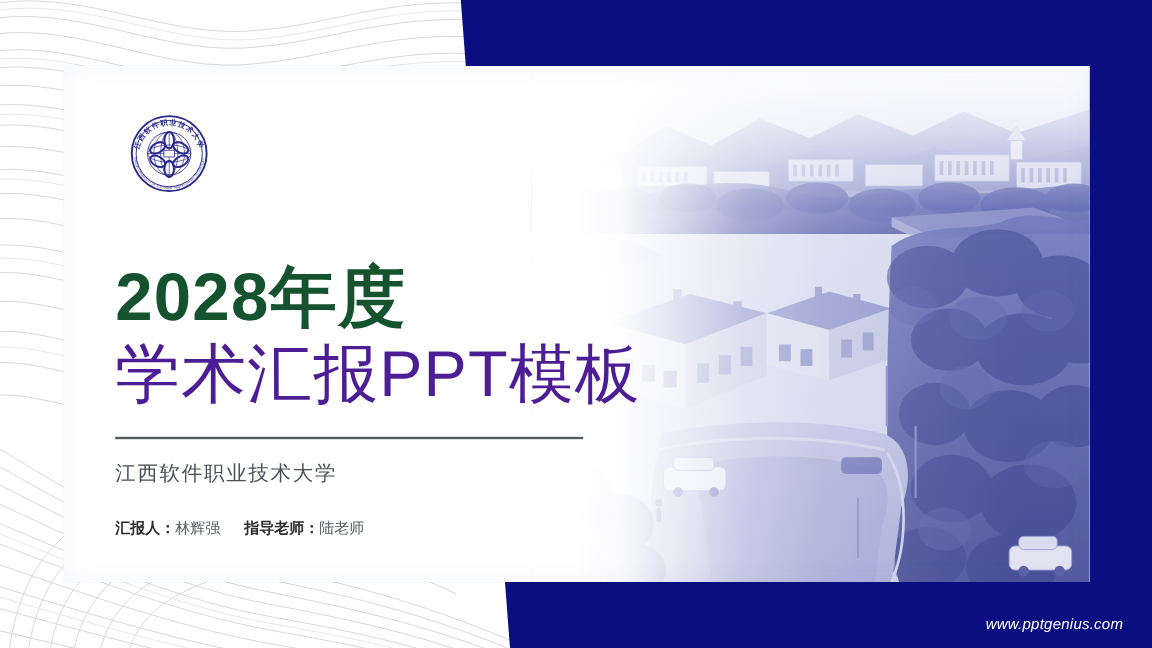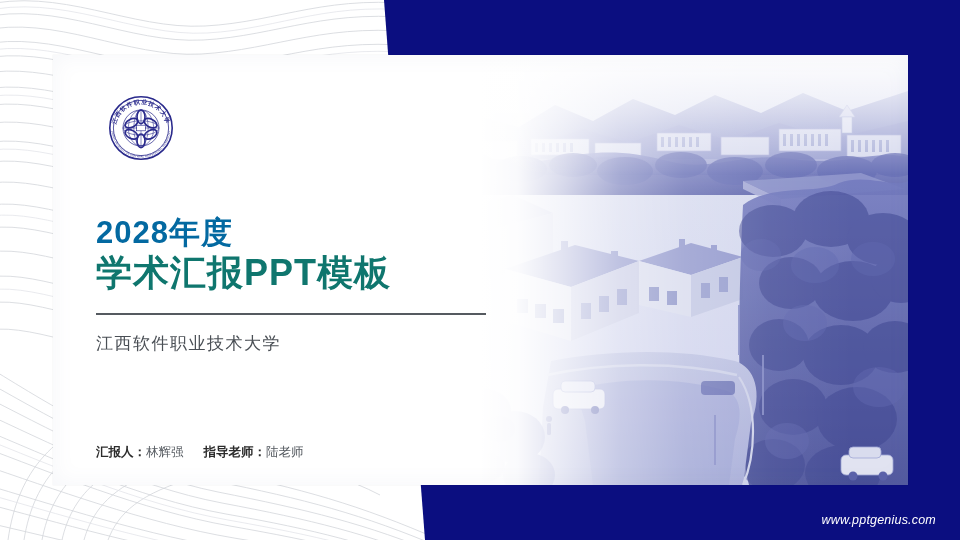--- a/index.html
+++ b/index.html
@@ -93,32 +93,32 @@
   }
 
   
   .title-block {
     position: absolute;
     left: 96px;
     top: 215px;
     z-index: 6;
   }
   .title-line1 {
-    font-size: 31px;
+    font-size: 56px;
     font-weight: 700;
-    color: #0369a1;
+    color: #14532d;
     letter-spacing: 1px;
     line-height: 1.18;
     white-space: nowrap;
     margin: 0;
   }
   .title-line2 {
-    font-size: 36px;
-    font-weight: 700;
-    color: #0f766e;
+    font-size: 54px;
+    font-weight: 400;
+    color: #4c1d95;
     letter-spacing: 1px;
     line-height: 1.18;
     white-space: nowrap;
     margin: 0;
   }
   .rule {
     width: 390px;
     height: 2px;
     background: #555a60;
     margin: 19px 0 0 0;
@@ -128,21 +128,21 @@
     font-size: 17px;
     color: #4a4f55;
     letter-spacing: 1.5px;
     white-space: nowrap;
   }
 
   
   .presenter {
     position: absolute;
     left: 96px;
-    top: 444px;
+    top: 432px;
     z-index: 6;
     font-size: 12.5px;
     white-space: nowrap;
     color: #555a60;
   }
   .presenter .lbl {
     font-weight: 700;
     color: #2c2c2c;
   }
   .presenter .val {

